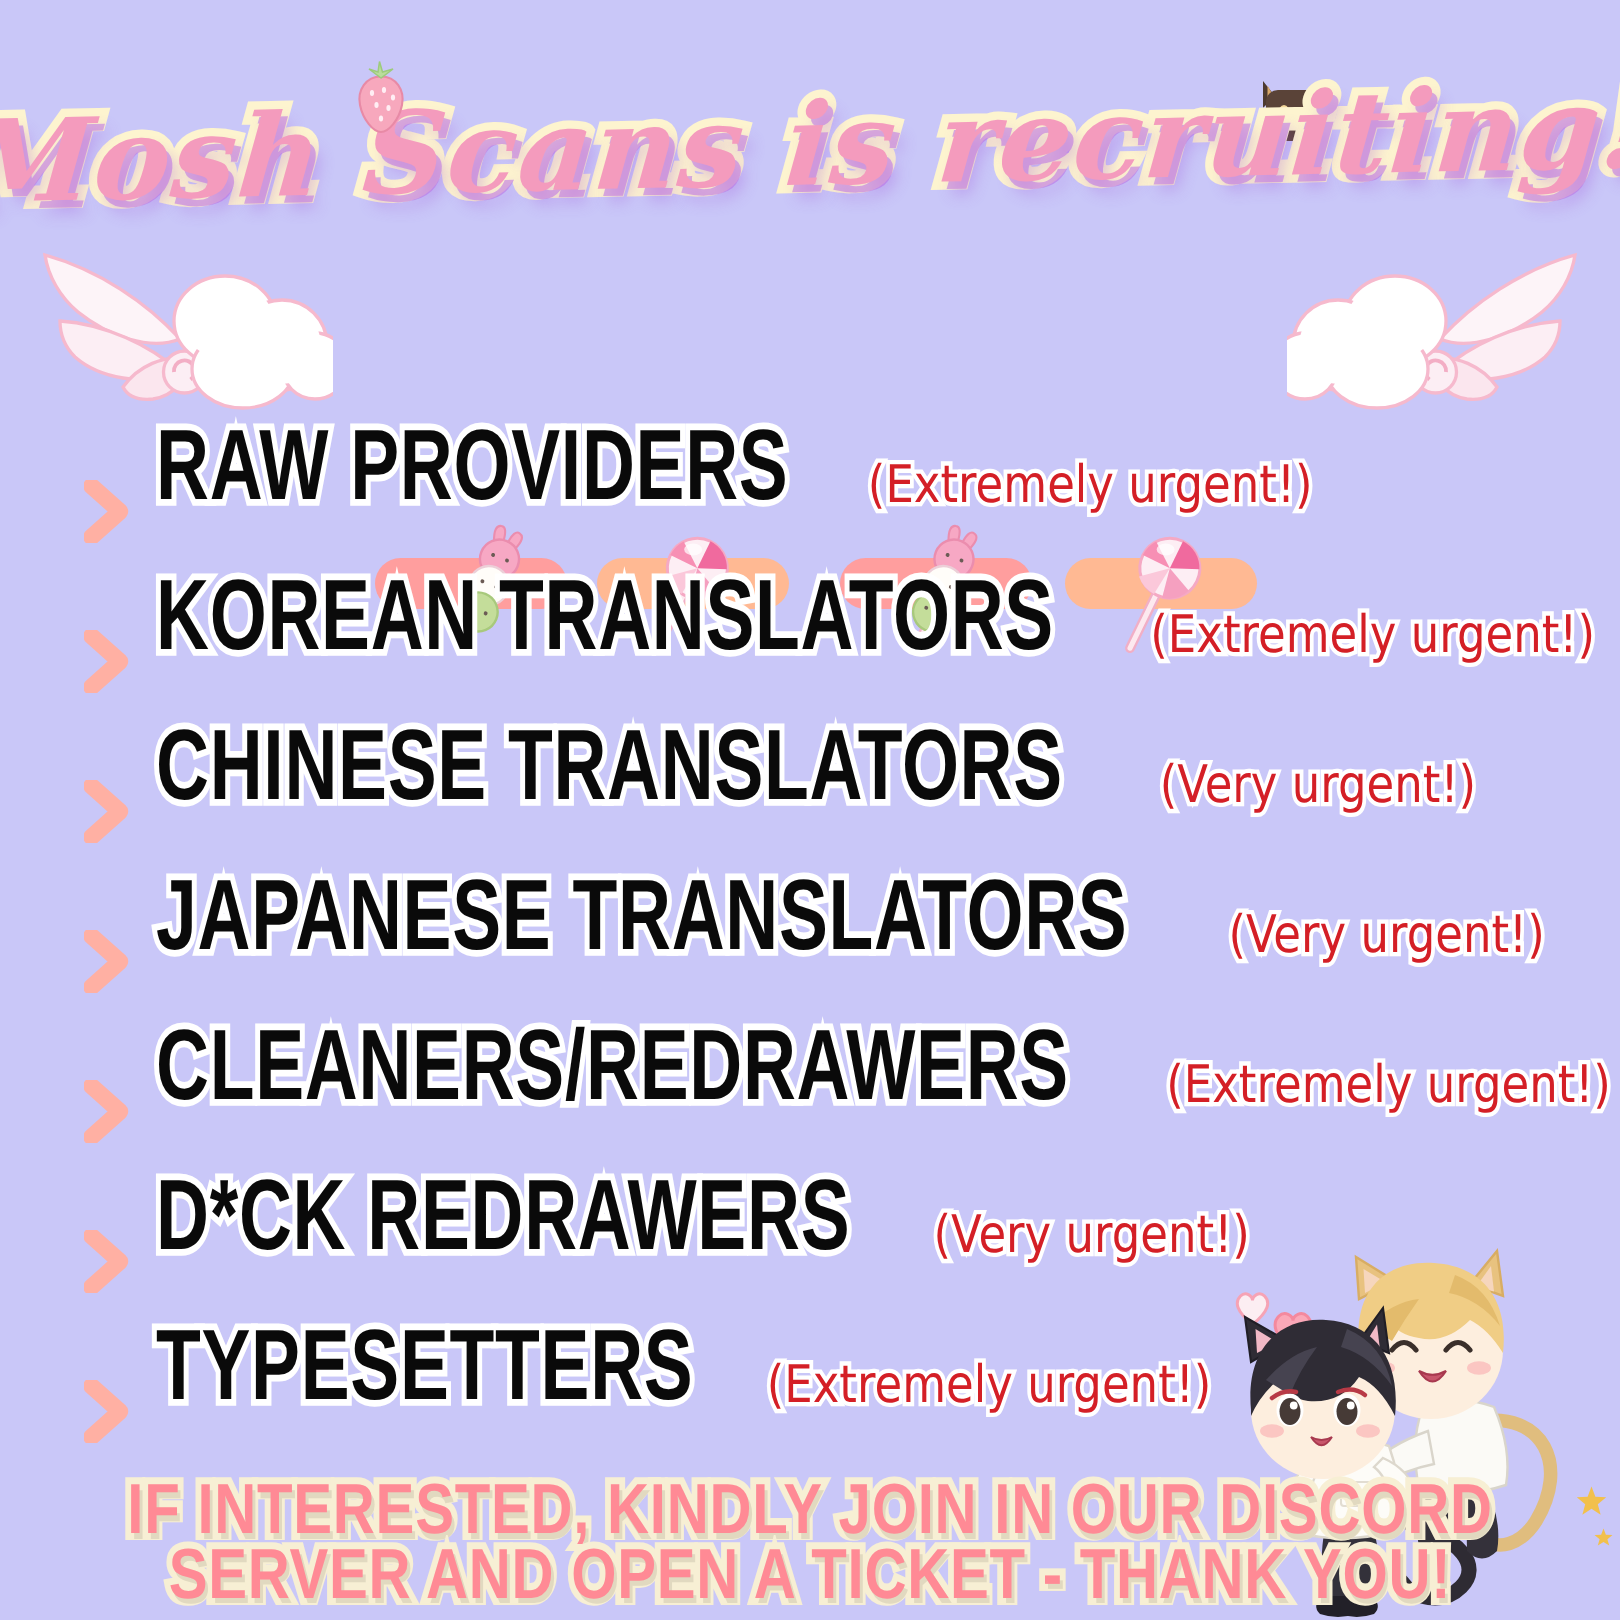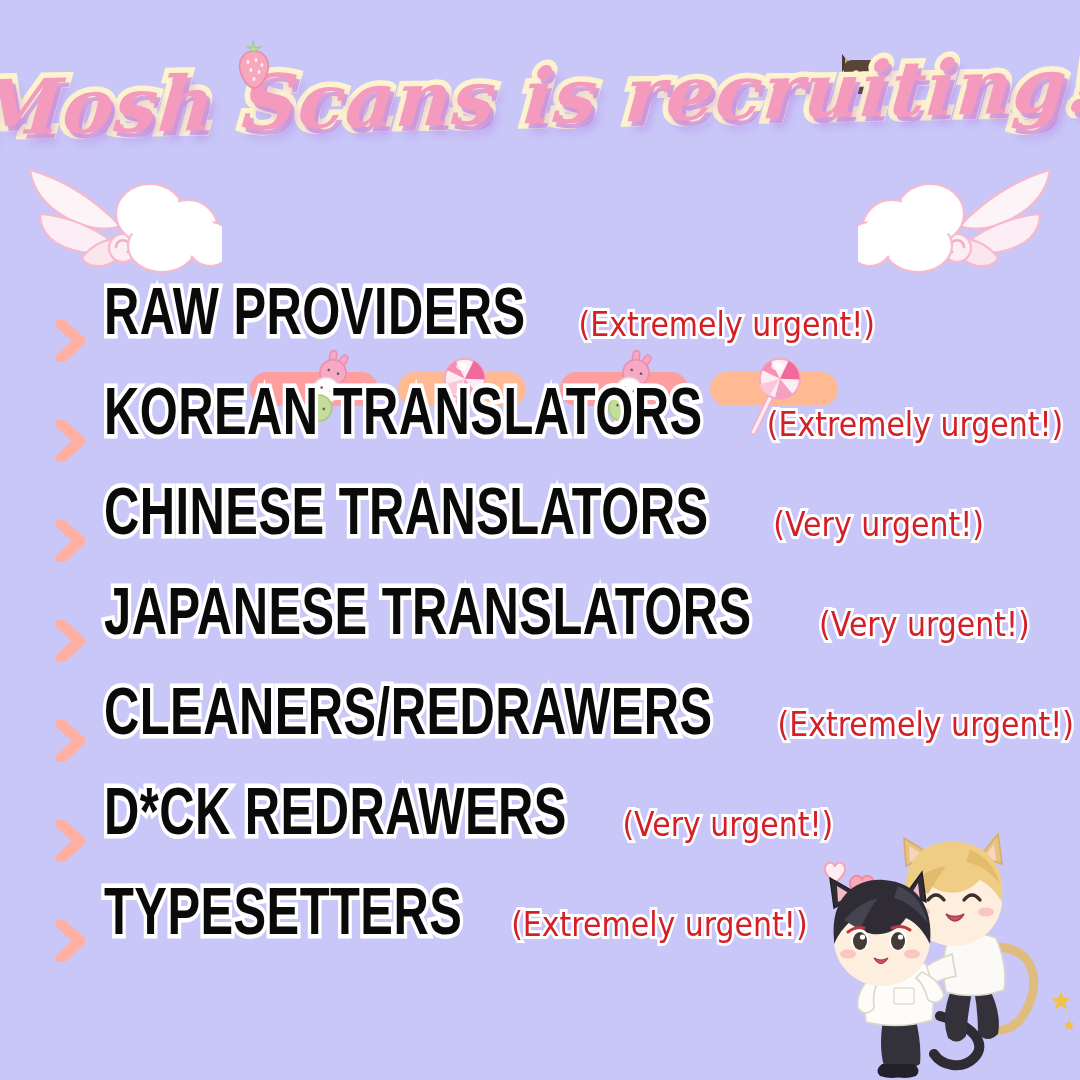--- a/index.html
+++ b/index.html
@@ -458,14 +458,18 @@
       <path d="M46 104 q8 -6 16 -4" fill="none" stroke="#b83a46" stroke-width="3" stroke-linecap="round"></path>
       <path d="M90 100 q10 -4 18 2" fill="none" stroke="#b83a46" stroke-width="3" stroke-linecap="round"></path>
 
       <ellipse cx="46" cy="126" rx="8" ry="4.5" fill="#f9b8b8" opacity=".75"></ellipse>
       <ellipse cx="110" cy="126" rx="8" ry="4.5" fill="#f9b8b8" opacity=".75"></ellipse>
 
       <path d="M72 130 q7 11 14 0 q-7 4 -14 0 Z" fill="#c8566b" stroke="#a8394f" stroke-width="1.2"></path>
     </g>
   </svg>
 
+  <div class="footer">
+    <div class="footer-line">IF INTERESTED, KINDLY JOIN IN OUR DISCORD</div>
+    <div class="footer-line">SERVER AND OPEN A TICKET - THANK YOU!</div>
+  </div>
 
 </div>
 
 </body></html>

